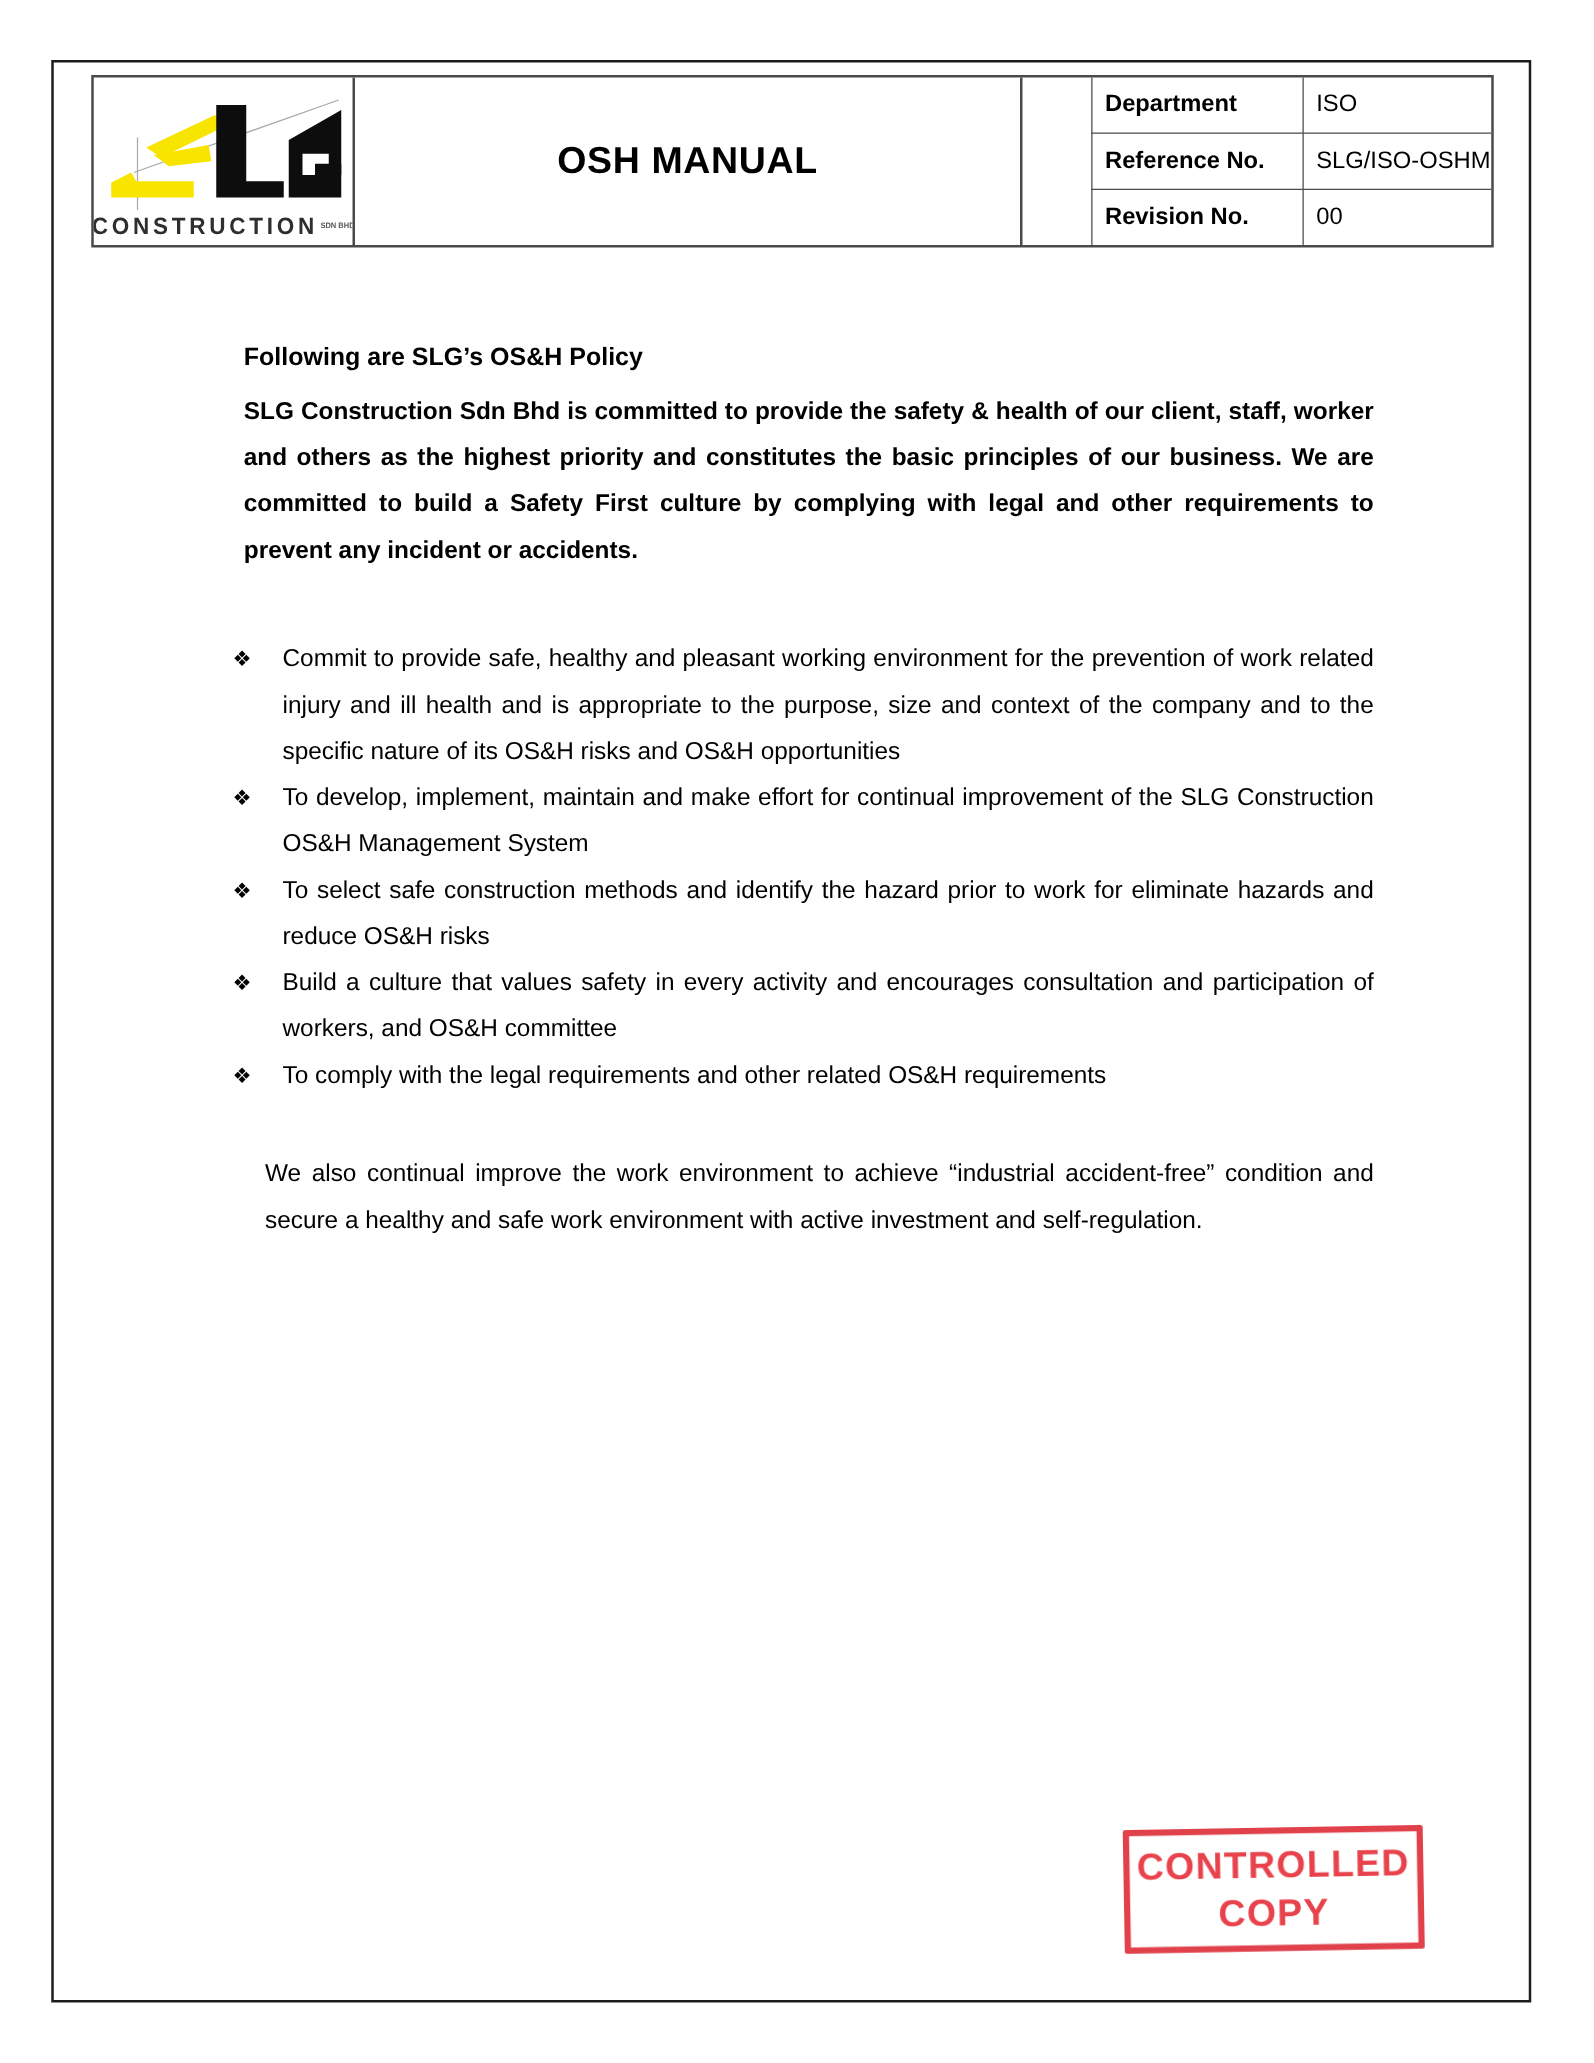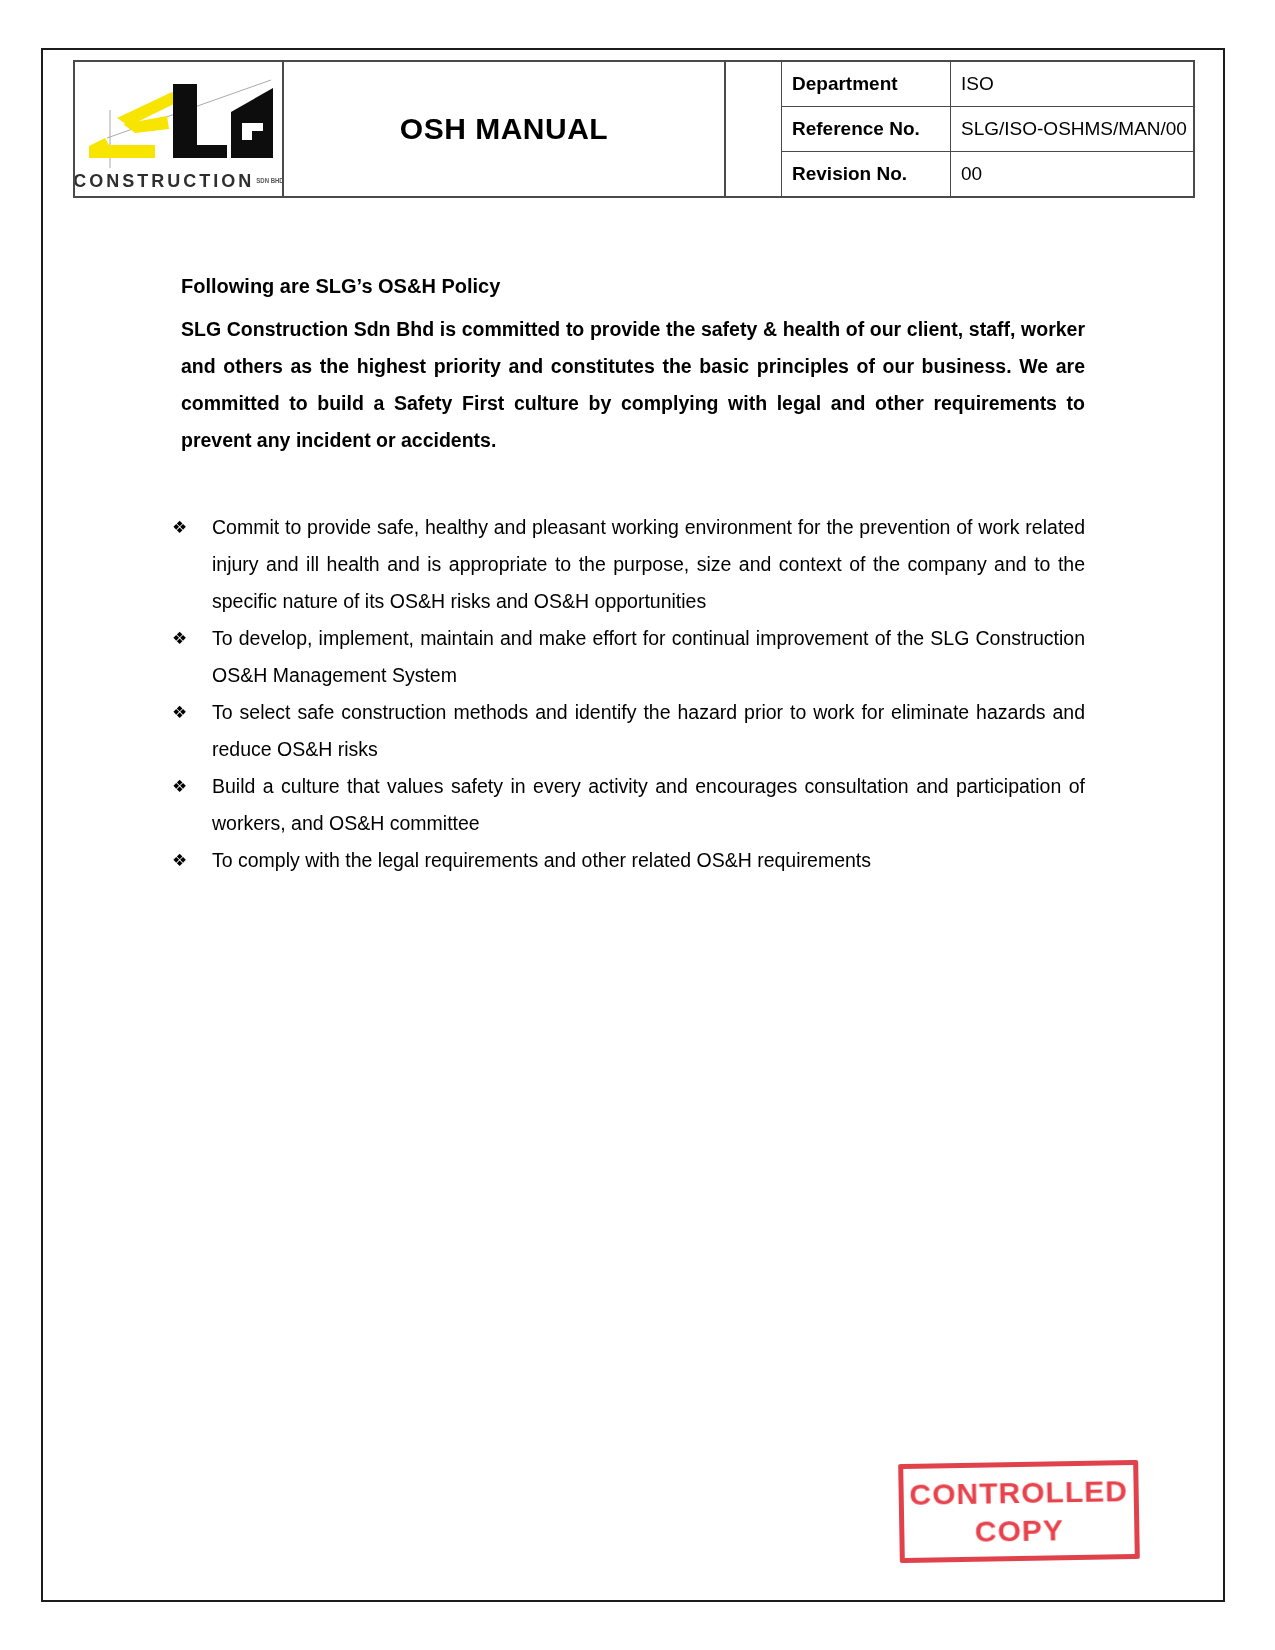--- a/index.html
+++ b/index.html
@@ -37,21 +37,21 @@
     overflow: hidden;
   }
   .logo-cell svg { display: block; }
   .logo-wordmark {
     font-weight: bold; font-size: 18px; letter-spacing: 3px;
     color: #2e2e2e; line-height: 18px; white-space: nowrap;
     transform: scaleY(1.05);
   }
   .logo-suffix { font-size: 6px; letter-spacing: 0; color: #555; vertical-align: bottom; margin-left: 2px; }
   .title-cell {
-    width: 442px; flex: none;
+    width: 534px; flex: none;
     border-right: 2px solid #4a4a4a;
     box-sizing: border-box;
     display: flex; align-items: center; justify-content: center;
   }
   .doc-title {
     font-size: 30px; font-weight: bold; letter-spacing: 0.5px;
     margin: 0;
   }
   .info-gap { width: 55px; flex: none; }
   .info-wrap { flex: 1; }
@@ -69,21 +69,21 @@
     white-space: nowrap;
     overflow: hidden;
   }
   .info-table th { font-weight: bold; width: 158px; }
   .info-table tr > *:first-child { border-left: 1.5px solid #4a4a4a; }
   .info-table tr:first-child > * { border-top: none; }
   .info-table tr:last-child > * { border-bottom: none; }
   .info-table tr > *:last-child { border-right: none; }
   
   main {
-    position: absolute; left: 172px; top: 268px;
+    position: absolute; left: 186px; top: 268px;
     width: 913px;
     font-size: 19.5px;
     line-height: 37px;
   }
   .body-heading {
     font-size: 20px; font-weight: bold;
     margin: 0 0 6px 9px;
     line-height: 37px;
   }
   .body-para {
@@ -196,18 +196,19 @@
     <li class="bullet-item">
       <span class="bullet-marker">❖</span>
       <span class="bullet-text">Build a culture that values safety in every activity and encourages consultation and participation of workers, and OS&amp;H committee</span>
     </li>
     <li class="bullet-item">
       <span class="bullet-marker">❖</span>
       <span class="bullet-text">To comply with the legal requirements and other related OS&amp;H requirements</span>
     </li>
   </ul>
 
+  <p class="closing-para">We also continual improve the work environment to achieve “industrial accident-free” condition and secure a healthy and safe work environment with active investment and self-regulation.</p>
 </main>
 
 <div class="stamp">
   <div>CONTROLLED</div>
   <div>COPY</div>
 </div>
 
 </body></html>

